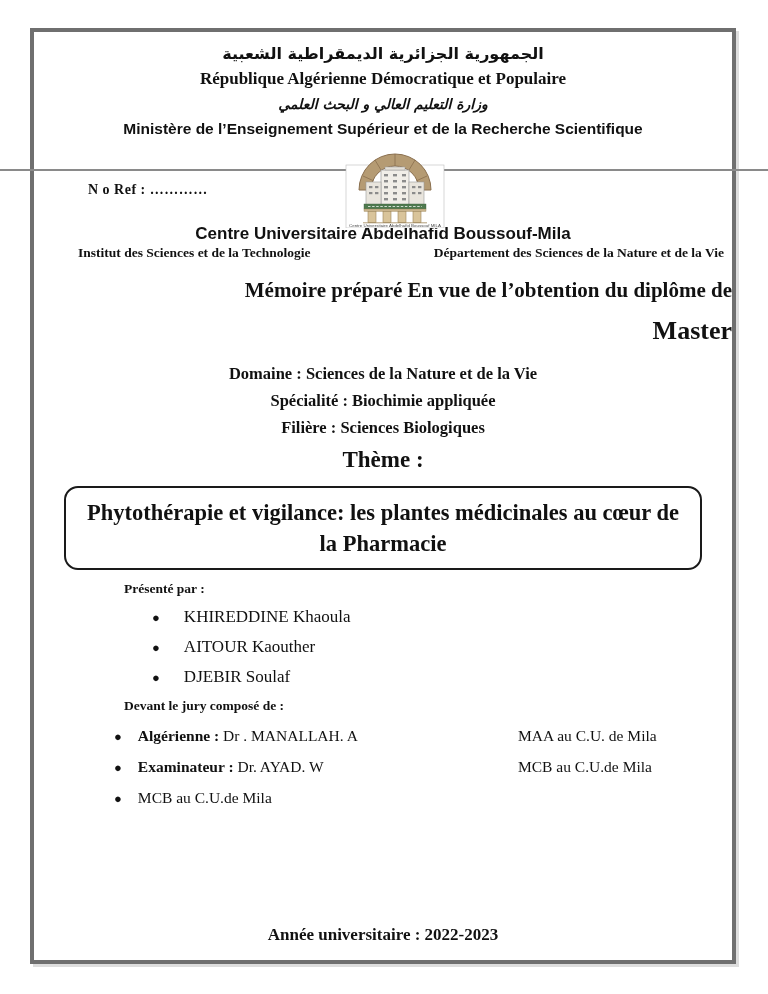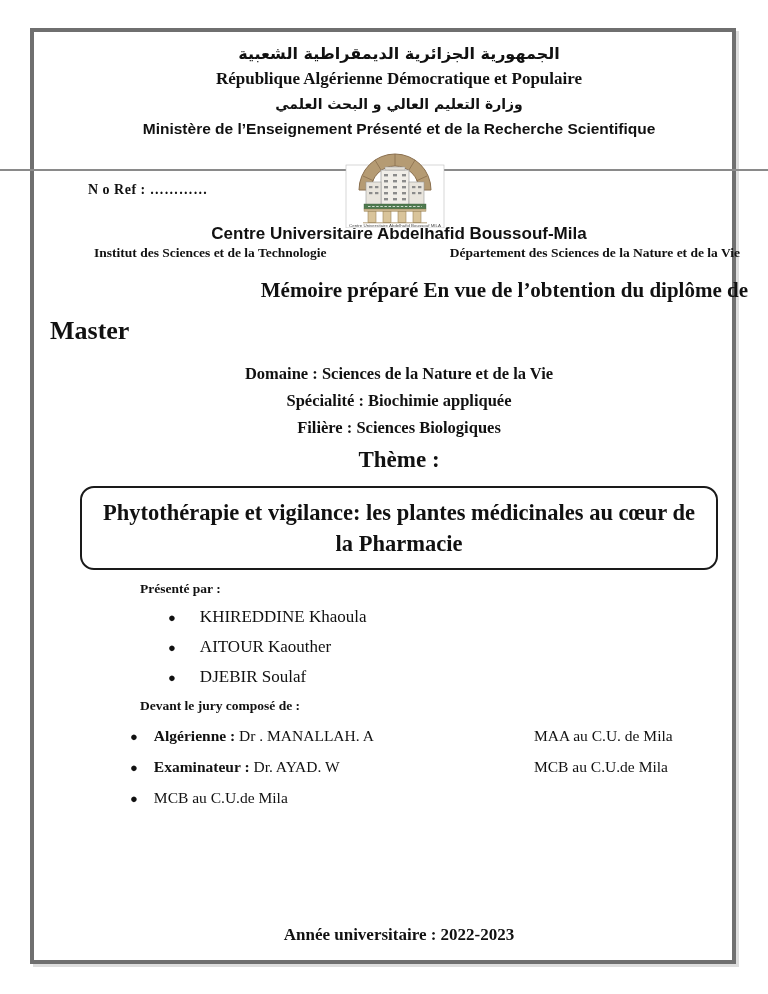--- a/index.html
+++ b/index.html
@@ -19,31 +19,31 @@
     background:#8a8a8a; z-index:1;
   }
   .logo-wrap {
     position:absolute; left:345px; top:148px; width:100px; height:80px;
     z-index:2;
   }
   .no-ref {
     position:absolute; left:88px; top:182px; z-index:2;
     font-weight:bold; font-size:14px; letter-spacing:0.5px; color:#111;
   }
-  .content { position:absolute; left:50px; top:32px; width:698px; height:928px; }
+  .content { position:absolute; left:34px; top:32px; width:698px; height:928px; }
   .hdr { text-align:center; padding-top:9px; color:#111; }
   .arabic-1 { font-family:"DejaVu Sans",sans-serif; font-weight:bold; font-size:16px; line-height:25px; direction:rtl; }
   .republique { font-weight:bold; font-size:17px; line-height:26px; }
-  .arabic-2 { font-family:"DejaVu Sans",sans-serif; font-weight:bold; font-size:14px; line-height:24px; direction:rtl; }
+  .arabic-2 { font-family:"DejaVu Sans",sans-serif; font-weight:bold; font-size:14px; line-height:24px; direction:rtl;font-style:italic; }
   .ministere { font-family:"Liberation Sans","DejaVu Sans",sans-serif; font-weight:bold; font-size:15.5px; line-height:25px; }
   .logo-region { height:82px; }
   .centre-line { text-align:center; font-family:"Liberation Sans","DejaVu Sans",sans-serif; font-weight:bold; font-size:17px; line-height:22px; color:#111; }
   .inst-row { display:flex; justify-content:space-between; padding:0 8px 0 44px; font-weight:bold; font-size:13.5px; color:#111; }
   .memoire { text-align:right; margin-top:17px; font-weight:bold; font-size:21px; color:#111; }
-  .master { text-align:left; margin-top:13px; font-weight:bold; font-size:26px; color:#111;font-family:Liberation Serif, serif; }
+  .master { text-align:right; margin-top:13px; font-weight:bold; font-size:26px; color:#111;font-family:Liberation Serif, serif; }
   .specs { text-align:center; margin-top:14px; font-weight:bold; font-size:16.5px; line-height:27px; color:#111; }
   .theme-label { text-align:center; margin-top:6px; font-weight:bold; font-size:23px; color:#111; }
   .theme-box {
     margin:13px 30px 0 30px; border:2px solid #1a1a1a; border-radius:14px;
     padding:9px 14px; text-align:center; font-weight:bold; font-size:22.5px;
     line-height:1.38; color:#111; background:#fff;
   }
   .section-label { margin-top:11px; padding-left:90px; font-weight:bold; font-size:13.5px; color:#111; }
   ul { list-style:none; }
   .authors { margin-top:4px; }
@@ -119,21 +119,21 @@
       <path d="M 18 74.8 H 82" stroke="#9c8457" stroke-width="0.8"></path>
       <text x="50" y="78.8" text-anchor="middle" font-size="4" font-family="Liberation Sans, DejaVu Sans, sans-serif" fill="#4a4a4a" textLength="92" lengthAdjust="spacingAndGlyphs">Centre Universitaire Abdelhafid Boussouf MILA</text>
     </svg>
   </div>
 
   <div class="content">
     <div class="hdr">
       <div class="arabic-1">الجمهورية الجزائرية الديمقراطية الشعبية</div>
       <div class="republique">République Algérienne Démocratique et Populaire</div>
       <div class="arabic-2">وزارة التعليم العالي و البحث العلمي</div>
-      <div class="ministere">Ministère de l’Enseignement Présenté et de la Recherche Scientifique</div>
+      <div class="ministere">Ministère de l’Enseignement Supérieur et de la Recherche Scientifique</div>
     </div>
 
     <div class="logo-region"></div>
 
     <div class="centre-line">Centre Universitaire Abdelhafid Boussouf-Mila</div>
 
     <div class="inst-row">
       <span>Institut des Sciences et de la Technologie</span>
       <span>Département des Sciences de la Nature et de la Vie</span>
     </div>

